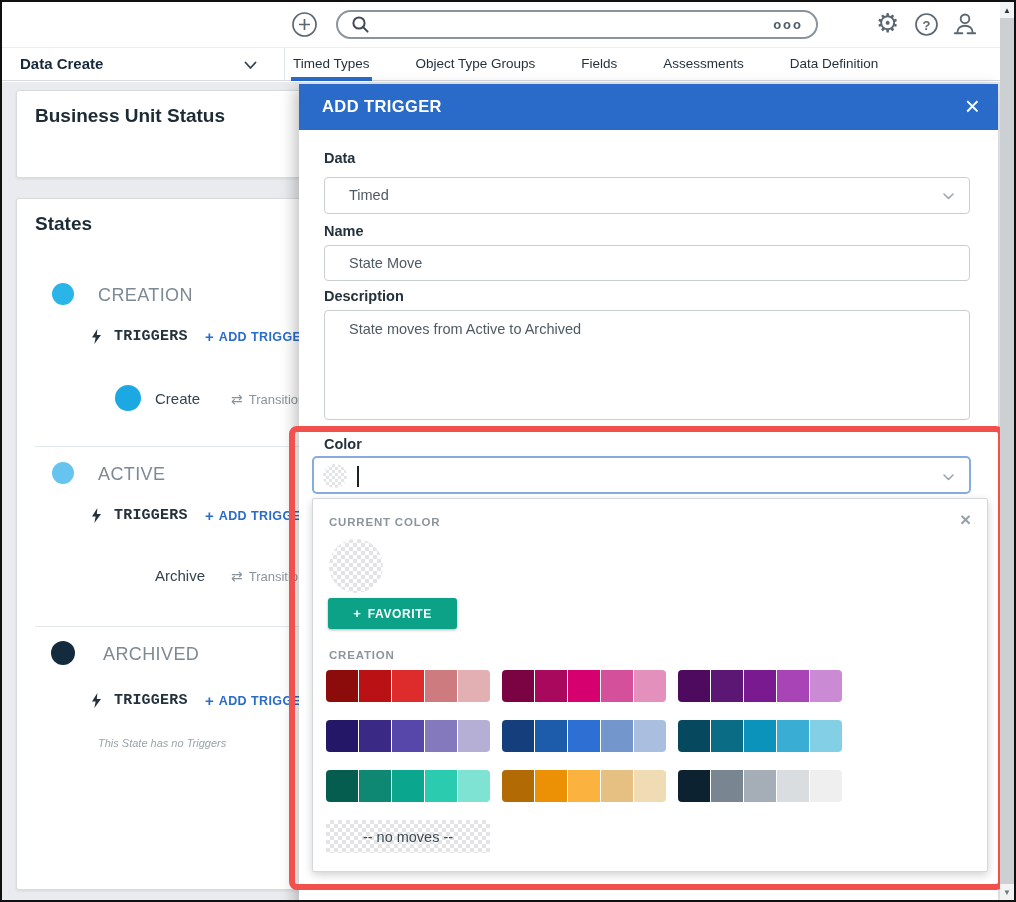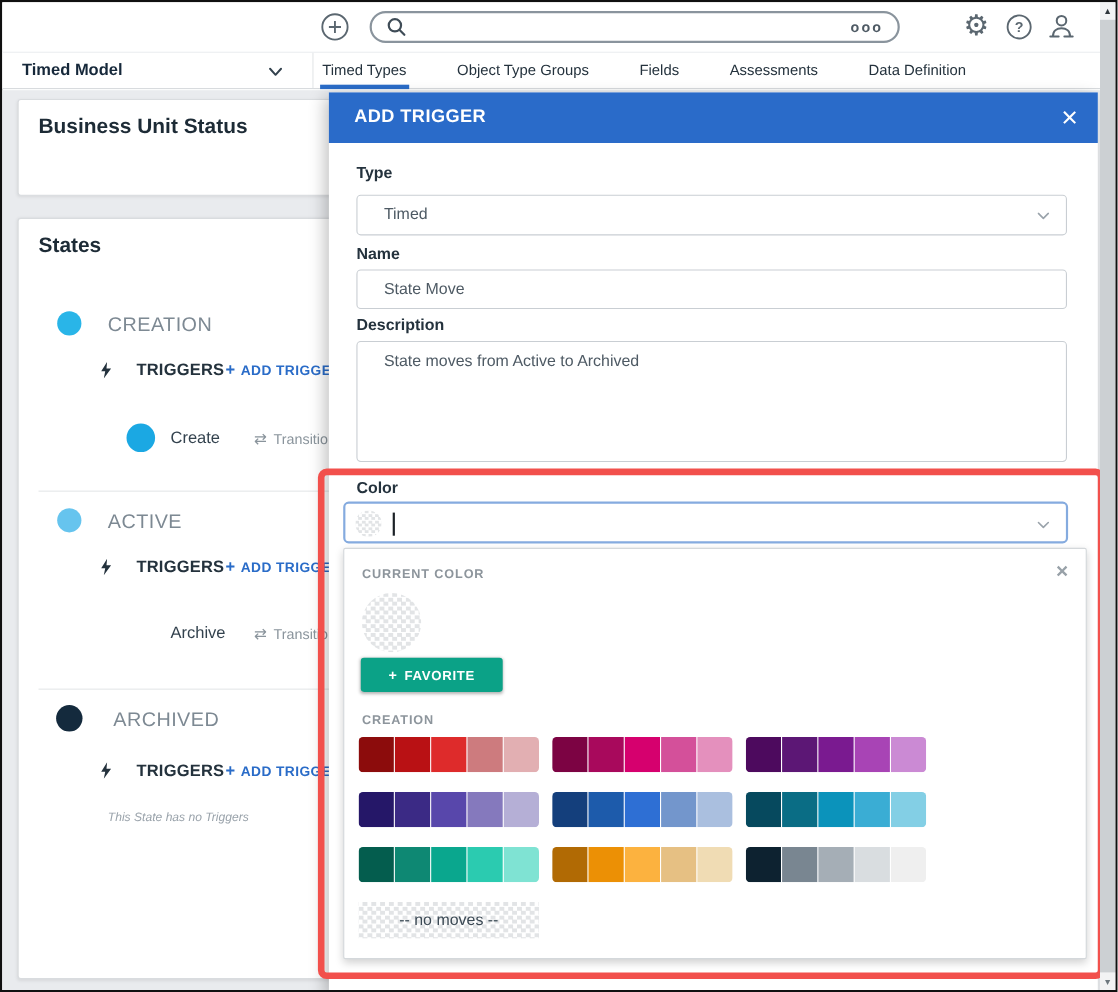--- a/index.html
+++ b/index.html
@@ -23,21 +23,21 @@
   .tabs{ position:absolute; left:291px; top:0; height:33px; display:flex; gap:46px;}
   .tab{ position:relative; line-height:32px; font-size:13.5px; color:#24323d; white-space:nowrap;}
   .tab.active::after{ content:""; position:absolute; left:-2px; right:-2px; bottom:0; height:4px; background:#2a6cc8;}
   
   .content-bg{ position:absolute; left:0; top:80px; width:998px; height:818px; background:#e9ebee;}
   .card{ position:absolute; background:#fff; border:1px solid #d9dcdf; border-radius:3px;
          box-shadow:0 1px 3px rgba(0,0,0,.08);}
   .card-title{ font-size:19px; font-weight:700; color:#1d2b36;}
   .state-dot{ position:absolute; border-radius:50%;}
   .state-name{ position:absolute; font-size:18px; color:#7d8993; letter-spacing:.4px;}
-  .trig-row{ position:absolute; display:flex; align-items:center; gap:22px; height:18px;}
+  .trig-row{ position:absolute; display:flex; align-items:center; gap:12px; height:18px;font-family:Liberation Mono, monospace;}
   .trig-label{ font-size:15px; font-weight:700; color:#24323d; letter-spacing:.2px;}
   .addtrig{ position:absolute; display:flex; align-items:center; gap:5px; white-space:nowrap; cursor:pointer;}
   .addtrig .plus{ font-size:15px; font-weight:700; color:#2a6cc8;}
   .addtrig .lbl{ font-size:12.5px; font-weight:700; color:#2a6cc8; letter-spacing:.4px;}
   .trigger-name{ position:absolute; font-size:15px; color:#33424e;}
   .transitions{ position:absolute; font-size:13px; color:#8a949c; white-space:nowrap; display:flex; gap:6px; align-items:center;}
   .transitions .arr{ font-size:14px;}
   .hdivider{ position:absolute; height:1px; background:#e4e7e9;}
   .empty-italic{ position:absolute; font-style:italic; font-size:11px; color:#9aa3ab;}
   
@@ -106,21 +106,21 @@
       <circle cx="12.5" cy="12.5" r="10.5" fill="none" stroke="#5b6770" stroke-width="1.7"></circle>
       <text x="12.5" y="17.5" text-anchor="middle" font-size="13" font-weight="bold" font-family="Liberation Sans, sans-serif" fill="#5b6770">?</text>
     </svg>
     <svg class="icon-abs" style="left:950px;top:9px;" width="26" height="26" viewBox="0 0 24 24">
       <circle cx="12" cy="7.2" r="4" fill="none" stroke="#5b6770" stroke-width="1.7"></circle>
       <path d="M4.8 20.5 c0-4.8 3.3-6.9 7.2-6.9 s7.2 2.1 7.2 6.9 M2.6 20.5 h7 M14.4 20.5 h7" fill="none" stroke="#5b6770" stroke-width="1.7" stroke-linecap="round"></path>
     </svg>
   </div>
 
   <div class="nav">
-    <span class="module">Timed Model</span>
+    <span class="module">Data Create</span>
     <svg class="icon-abs" style="left:242px;top:13px;" width="13" height="9" viewBox="0 0 13 9">
       <polyline points="1.5,1.5 6.5,7 11.5,1.5" fill="none" stroke="#33424e" stroke-width="1.8" stroke-linecap="round" stroke-linejoin="round"></polyline>
     </svg>
     <div class="nav-vline"></div>
     <div class="tabs">
       <span class="tab active">Timed Types</span>
       <span class="tab">Object Type Groups</span>
       <span class="tab">Fields</span>
       <span class="tab">Assessments</span>
       <span class="tab">Data Definition</span>
@@ -189,21 +189,21 @@
     </div>
     <span class="empty-italic" style="left:81px;top:538px;">This State has no Triggers</span>
   </div>
 
   <div class="modal">
     <div class="modal-header">
       <span class="modal-title">ADD TRIGGER</span>
       <span class="modal-close">×</span>
     </div>
 
-    <span class="fld-label" style="top:66px;">Type</span>
+    <span class="fld-label" style="top:66px;">Data</span>
     <div class="fld-box" style="top:93px;height:37px;">
       <span class="val">Timed</span>
       <svg class="chev" width="11" height="7" viewBox="0 0 11 7">
         <polyline points="1,1 5.5,5.5 10,1" fill="none" stroke="#9aa3ab" stroke-width="1.5" stroke-linecap="round" stroke-linejoin="round"></polyline>
       </svg>
     </div>
 
     <span class="fld-label" style="top:139px;">Name</span>
     <div class="fld-box" style="top:161px;height:36px;">
       <span class="val">State Move</span>

